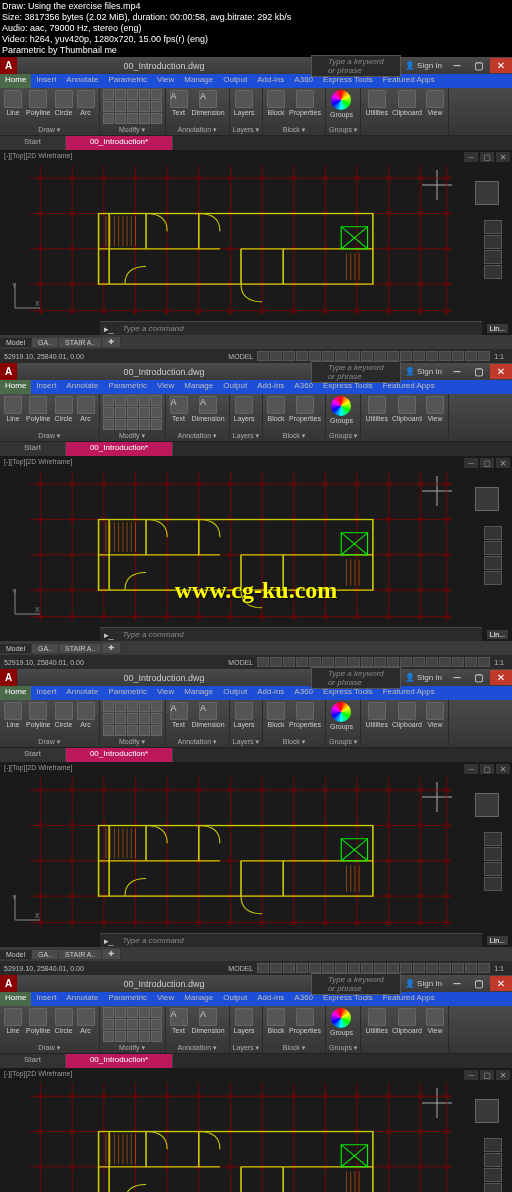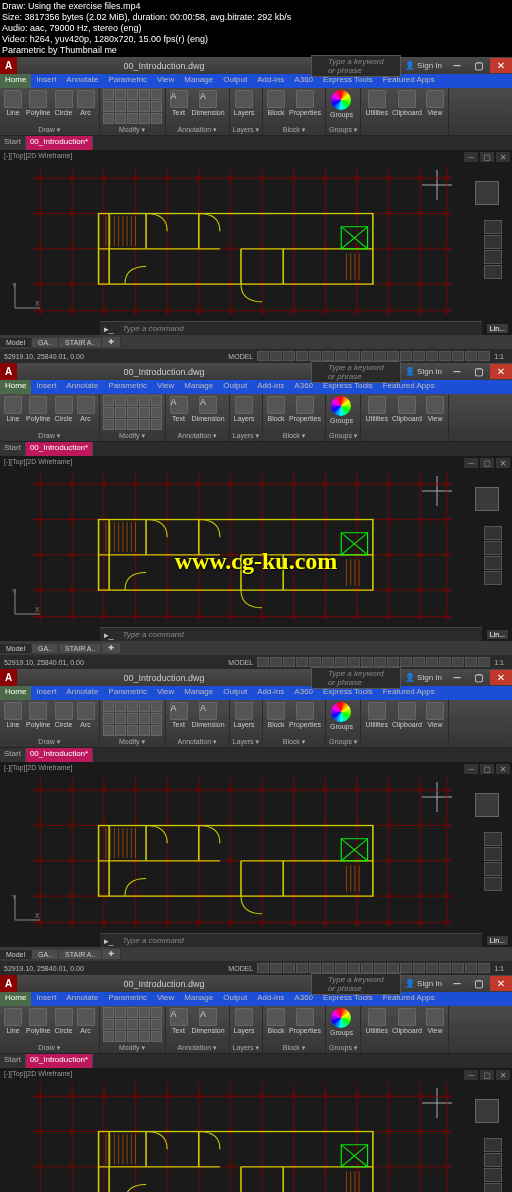--- a/index.html
+++ b/index.html
@@ -21,21 +21,21 @@
 .ribbon-group { display: flex; flex-direction: column; border-right: 1px solid #2a2a2a; padding: 1px 3px; }
 .ribbon-group-label { font-size: 7px; color: #aaa; text-align: center; padding-top: 1px; }
 .ribbon-items { display: flex; align-items: flex-start; gap: 2px; flex: 1; }
 .big-tool { display: flex; flex-direction: column; align-items: center; gap: 1px; padding: 1px; }
 .big-tool .icon { width: 18px; height: 18px; background: #555; border: 1px solid #666; border-radius: 1px; }
 .big-tool .lbl { font-size: 7px; color: #ccc; }
 .small-tools { display: grid; grid-template-columns: repeat(5, 11px); gap: 1px; }
 .small-tool { width: 11px; height: 11px; background: #555; border: 1px solid #666; }
 .color-wheel { width: 20px; height: 20px; border-radius: 50%; background: conic-gradient(red, yellow, lime, cyan, blue, magenta, red); }
 .file-tabs { display: flex; background: #2a2a2a; height: 14px; }
-.file-tab { padding: 1px 4px; font-size: 8px; color: #aaa; border-right: 1px solid #444; background: #333; }
+.file-tab { padding: 1px 24px; font-size: 8px; color: #aaa; border-right: 1px solid #444; background: #333; }
 .file-tab.active { background: #be185d; color: #fff; }
 .viewport { position: relative; background: #1a1a1a; height: 185px; overflow: hidden; }
 .vp-label { position: absolute; top: 2px; left: 4px; font-size: 7px; color: #999; }
 .vp-controls { position: absolute; top: 2px; right: 2px; display: flex; gap: 2px; }
 .vp-ctrl { width: 14px; height: 10px; background: #333; color: #999; font-size: 8px; display: flex; align-items: center; justify-content: center; }
 .viewcube { position: absolute; top: 28px; right: 10px; width: 30px; height: 30px; }
 .viewcube .cube { width: 24px; height: 24px; border: 1px solid #666; background: #3a3a3a; margin: 3px auto; }
 .navbar { position: absolute; top: 70px; right: 10px; width: 18px; display: flex; flex-direction: column; gap: 1px; }
 .navbar span { height: 14px; background: #333; border: 1px solid #555; }
 .ucs { position: absolute; bottom: 20px; left: 10px; }
@@ -47,21 +47,21 @@
 .green-el { stroke: #00ff00; fill: none; }
 .cmd-line { display: flex; align-items: center; background: #2a2a2a; height: 14px; padding: 0 4px; border-top: 1px solid #444; }
 .cmd-input { flex: 1; background: transparent; border: none; color: #888; font-size: 8px; font-style: italic; margin-left: 9px; }
 .model-tabs { display: flex; align-items: center; background: #3a3a3a; height: 14px; }
 .model-tab { padding: 1px 6px; font-size: 7px; background: #4a4a4a; border-right: 1px solid #333; color: #ccc; }
 .model-tab.active { background: #2a2a2a; }
 .statusbar { display: flex; align-items: center; background: #2a2a2a; height: 14px; font-size: 7px; color: #bbb; padding: 0 4px; }
 .statusbar .coords { margin-right: auto; }
 .status-icons { display: flex; gap: 1px; }
 .status-icon { width: 12px; height: 10px; background: #444; border: 1px solid #555; }
-.watermark { position: absolute; top: 548px; left: 50%; transform: translateX(-50%); color: #ffff00; font-size: 24px; font-weight: bold; font-family: Georgia, serif; z-index: 100; text-shadow: 1px 1px 2px rgba(0,0,0,0.8); }
+.watermark { position: absolute; top: 577px; left: 50%; transform: translateX(-50%); color: #ffff00; font-size: 24px; font-weight: bold; font-family: Georgia, serif; z-index: 100; text-shadow: 1px 1px 2px rgba(0,0,0,0.8); }
 .logo-overlay { position: absolute; bottom: 2px; right: 4px; color: #fff; background: rgba(80,80,80,0.6); font-size: 7px; padding: 1px 3px; }
 </style>
 </head>
 <body>
 
 <div class="meta-text">
   <div>Draw: Using the exercise files.mp4</div>
   <div>Size: 3817356 bytes (2.02 MiB), duration: 00:00:58, avg.bitrate: 292 kb/s</div>
   <div>Audio: aac, 79000 Hz, stereo (eng)</div>
   <div>Video: h264, yuv420p, 1280x720, 15.00 fps(r) (eng)</div>

